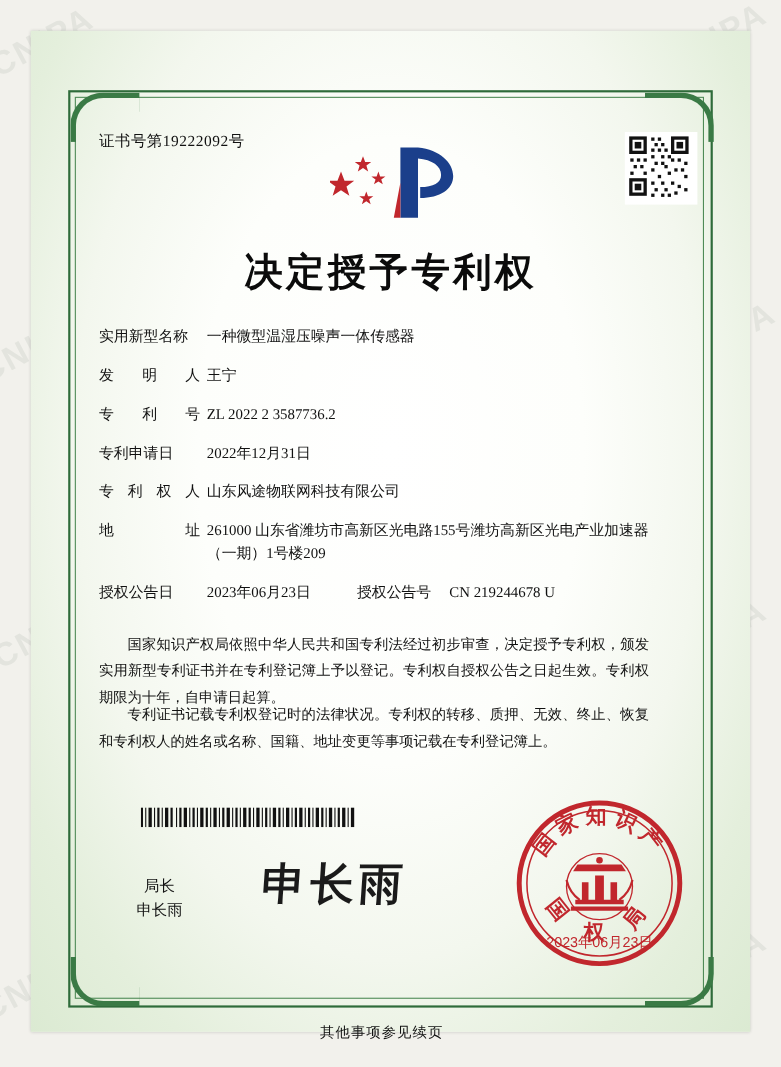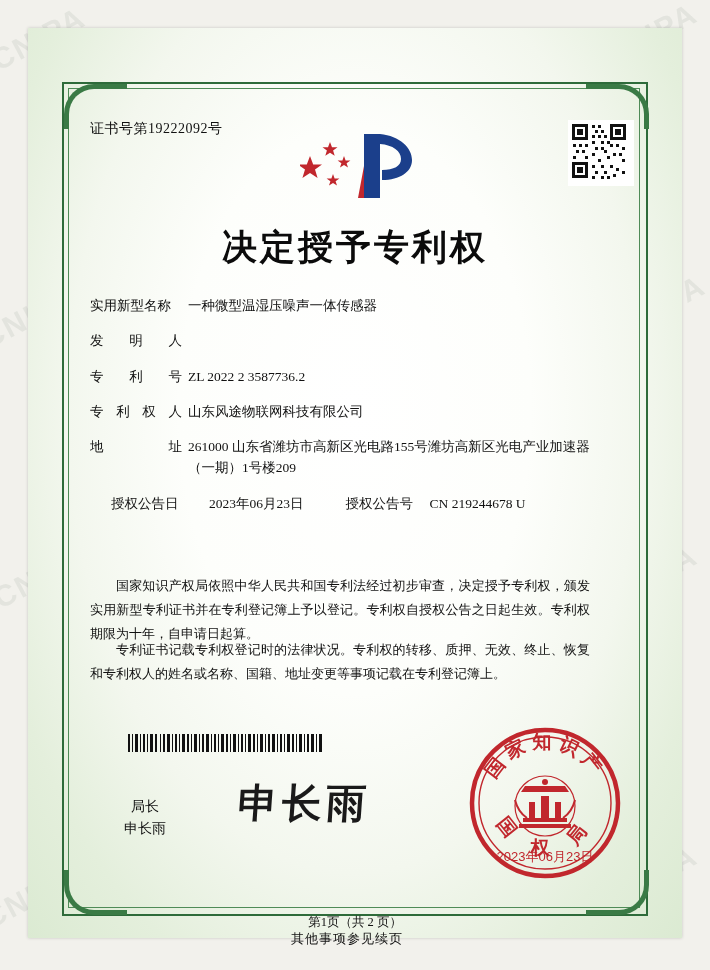--- a/index.html
+++ b/index.html
@@ -99,21 +99,21 @@
   .lab{
     width:92px;flex:none;
     display:flex;justify-content:space-between;
     letter-spacing:0px;
   }
   .lab span{display:inline-block;}
   .val{flex:1;padding-left:6px;}
   .row.addr .val{line-height:1.55;}
   .row.two{display:flex;}
   .two .half{display:flex;}
-  .two .half .lab{width:92px;margin-left:21px;}
+  .two .half .lab{width:92px;}
   .two .half2{display:flex;margin-left:42px;}
   .two .half2 .lab2{width:78px;display:flex;justify-content:space-between;}
 
   .para{
     position:absolute;left:62px;width:500px;
     font-size:13px;line-height:1.85;color:#111;
     text-align:justify;
   }
   .para.p1{top:546px;}
   .para.p2{top:610px;}
@@ -260,31 +260,36 @@
       <div class="lab">实用新型名称</div>
       <div class="val">一种微型温湿压噪声一体传感器</div>
     </div>
 
     <div class="row">
       <div class="lab">
         <span>发</span>
         <span>明</span>
         <span>人</span>
       </div>
+      <div class="val">王宁</div>
     </div>
 
     <div class="row">
       <div class="lab">
         <span>专</span>
         <span>利</span>
         <span>号</span>
       </div>
       <div class="val">ZL 2022 2 3587736.2</div>
     </div>
 
+    <div class="row">
+      <div class="lab">专利申请日</div>
+      <div class="val">2022年12月31日</div>
+    </div>
 
     <div class="row">
       <div class="lab">
         <span>专</span>
         <span>利</span>
         <span>权</span>
         <span>人</span>
       </div>
       <div class="val">山东风途物联网科技有限公司</div>
     </div>
@@ -401,16 +406,15 @@
   </div>
   <div class="seal-date">2023年06月23日</div>
 
   <div class="signature">申长雨</div>
 
   <div class="director">
     <div>局长</div>
     <div>申长雨</div>
   </div>
 
-  <div class="pagenum">第1页（共 2 页）</div>
 </div>
 
 <div class="footnote">其他事项参见续页</div>
 
 </body></html>

